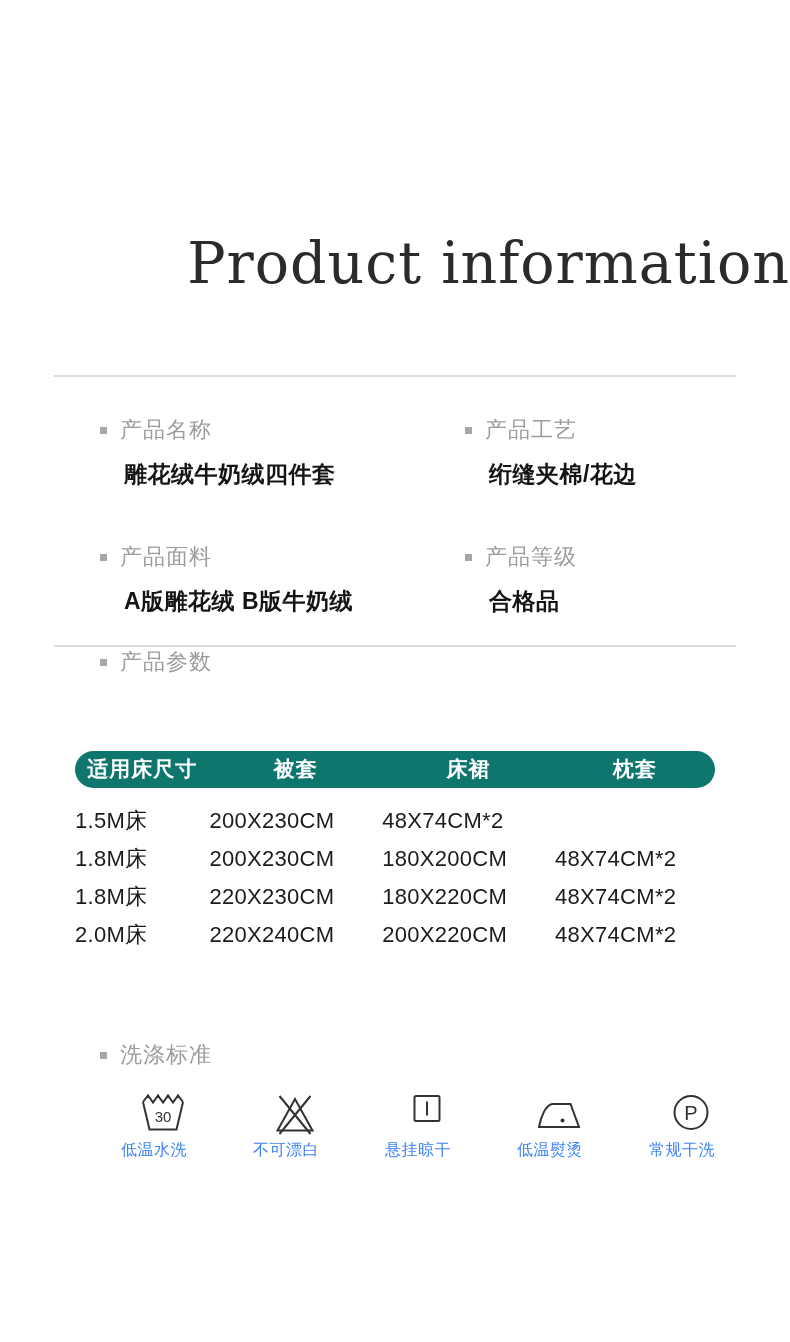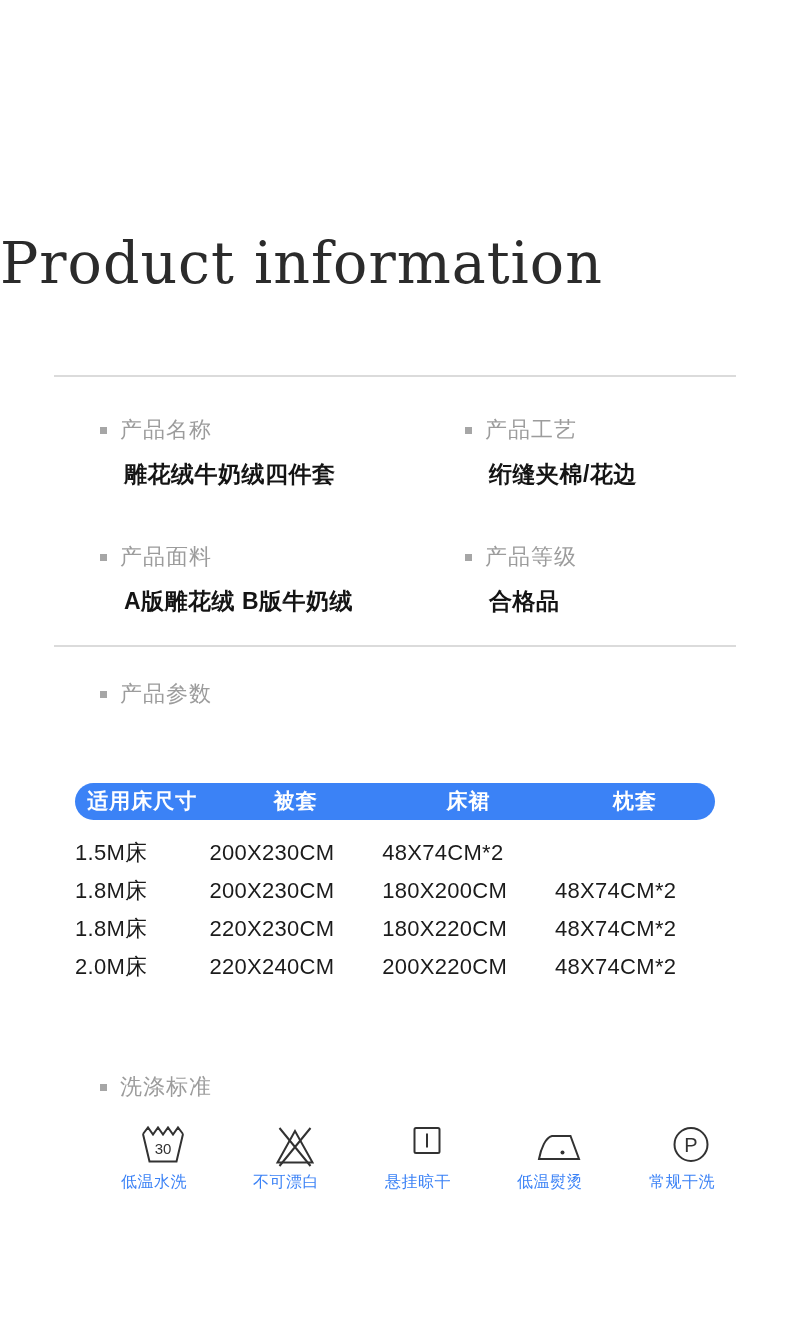--- a/index.html
+++ b/index.html
@@ -12,21 +12,21 @@
   .inner { padding:14px 54px; }
 
   
   .title {
     padding-top:232px;
     font-family:"DejaVu Serif","Liberation Serif",serif;
     font-weight:400;
     font-size:57px;
     letter-spacing:1px;
     color:#2b2b2b;
-    text-align:left;
+    text-align:right;
     line-height:1.1;
   }
 
   .divider {
     border:none; height:2px; background:#dbdbdb; width:100%;
   }
   .divider.first { margin-top:66px; }
   .divider.second { margin-top:28px; }
 
   
@@ -44,27 +44,27 @@
   }
   .info-label, .section-label {
     font-size:22px; color:#9c9c9c; letter-spacing:1px;
   }
   .info-value {
     margin-top:14px; padding-left:24px;
     font-size:23px; font-weight:600; color:#141414; letter-spacing:0.5px;
   }
 
   
-  .section-heading { margin-top:32px; padding-left:46px; display:flex; align-items:center; }
+  .section-heading { padding-left:46px; display:flex; align-items:center; }
   .section-heading.wash { margin-top:86px; }
 
   
   .spec-table { margin-top:74px; padding:0 21px; }
   .spec-header {
-    background:#3b82f6; border-radius:19px; height:37px;
+    background:#0f766e; border-radius:19px; height:37px;
     display:grid; grid-template-columns:21% 27% 27% 25%;
     align-items:center;
   }
   .spec-header .cell {
     color:#ffffff; font-size:21px; font-weight:700; text-align:center; letter-spacing:1px;
   }
   .spec-body { margin-top:14px; }
   .spec-row {
     display:grid; grid-template-columns:21% 27% 27% 25%;
     height:38px; align-items:center;

